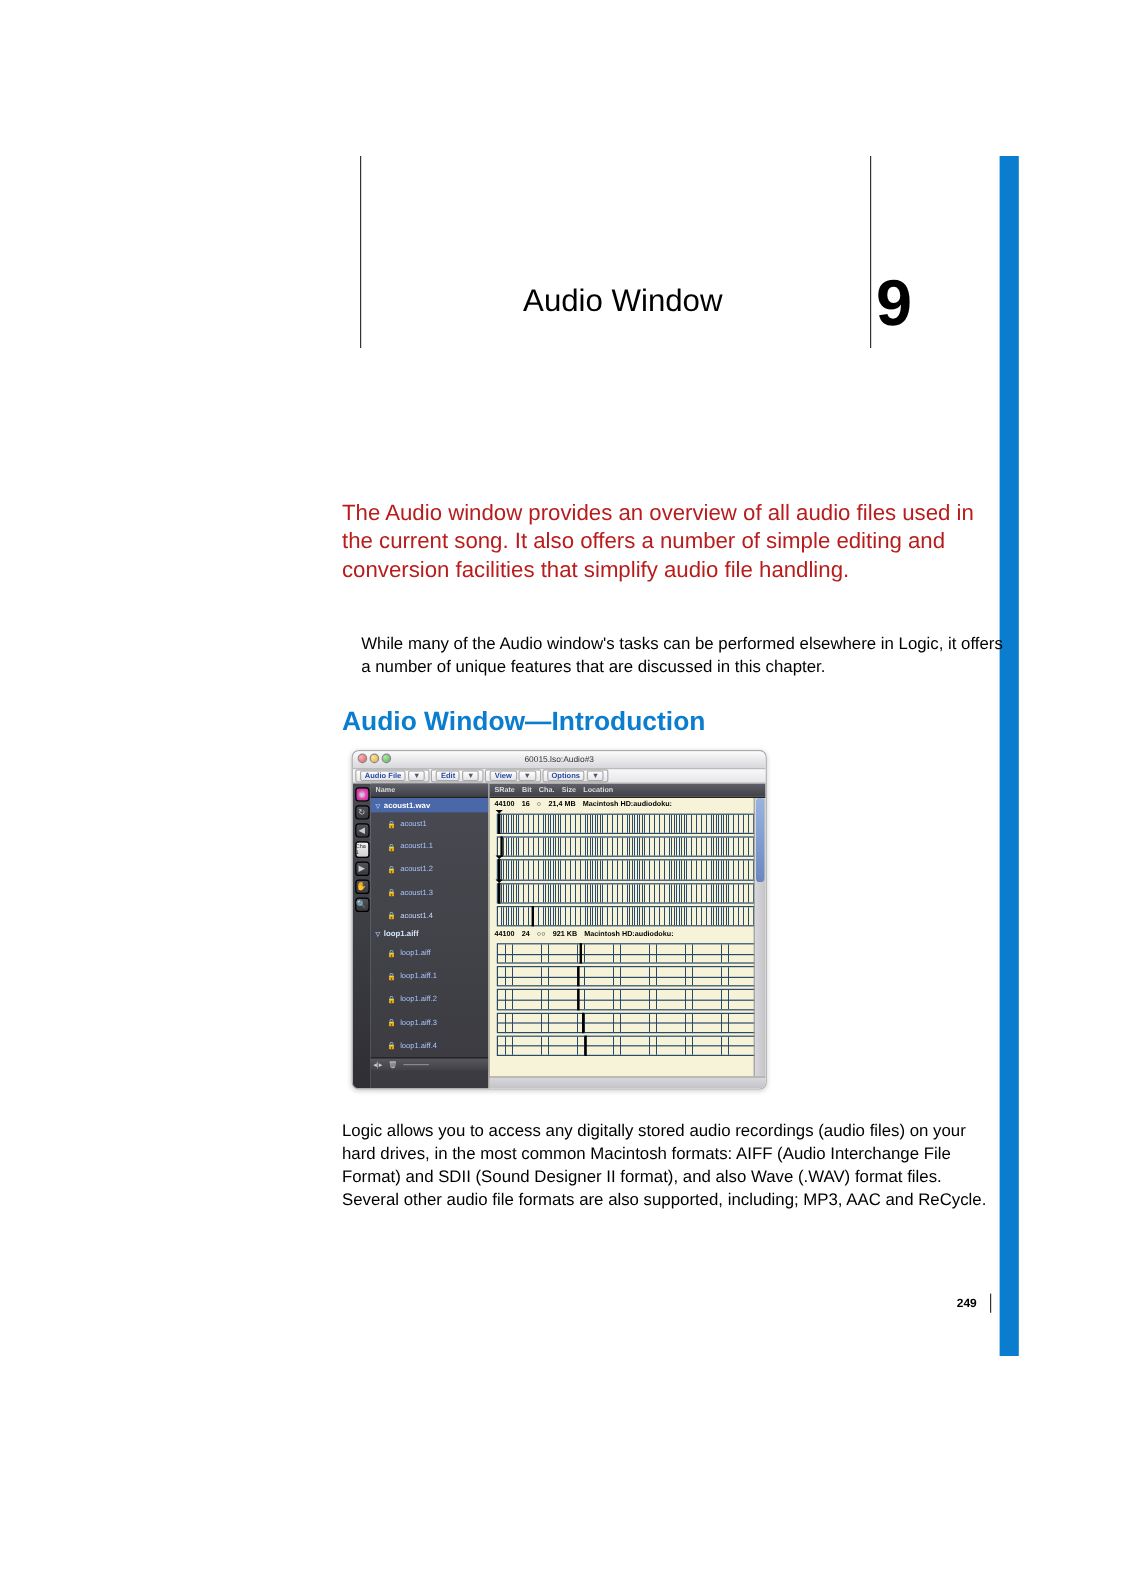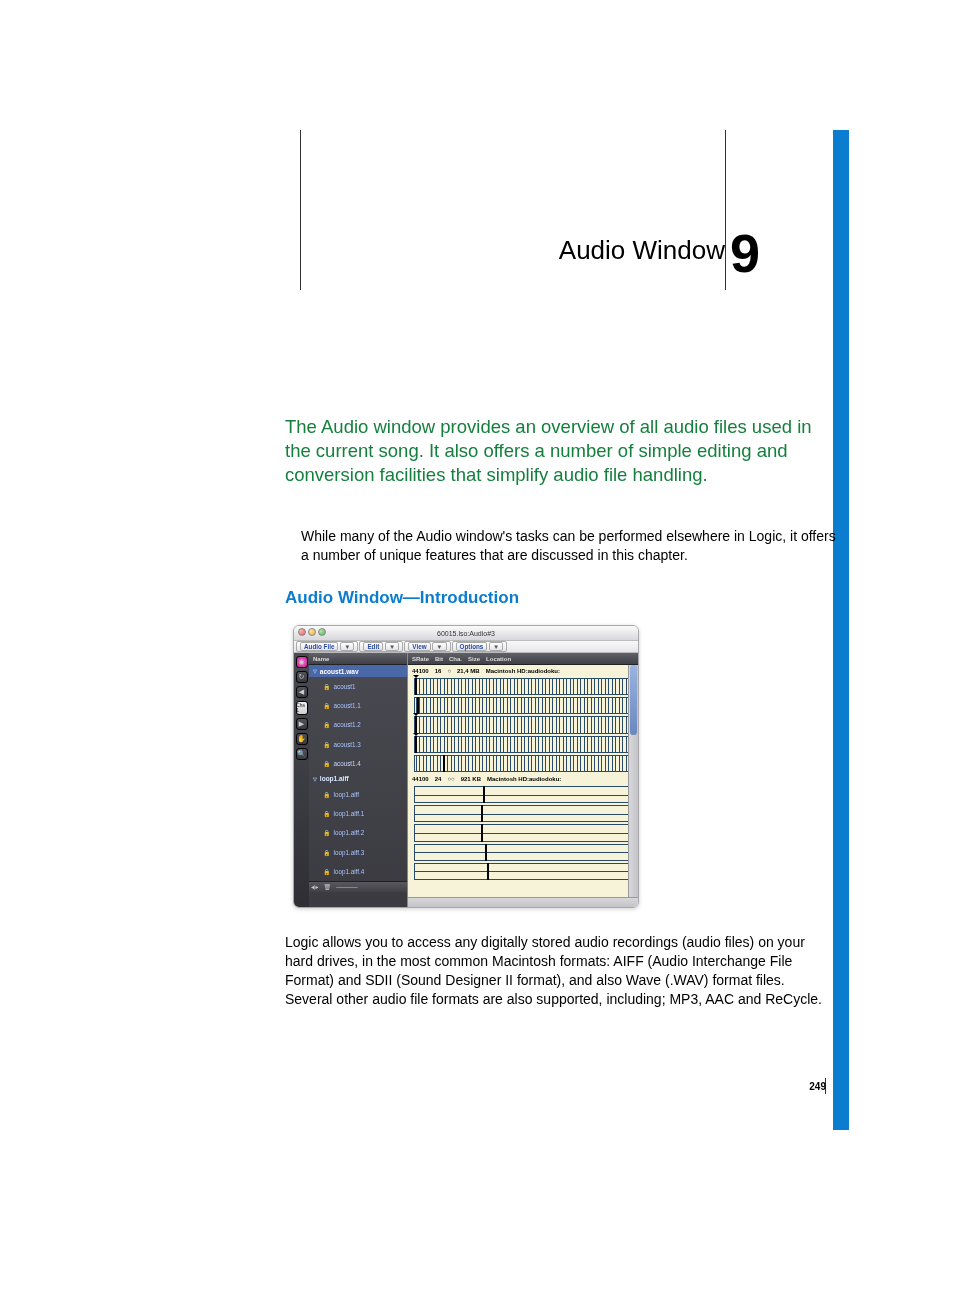--- a/index.html
+++ b/index.html
@@ -33,56 +33,56 @@
     left: 725px;
     width: 1px;
     height: 160px;
     background: #333;
   }
   .chapter-title {
     position: absolute;
     top: 235px;
     left: 285px;
     width: 440px;
-    text-align: right;
+    text-align: center;
     font-size: 26px;
     font-weight: 400;
     padding-left: 28px;
   }
   .chapter-number {
     position: absolute;
     top: 222px;
     left: 730px;
     font-size: 54px;
     font-weight: 700;
   }
   .intro {
     position: absolute;
     top: 415px;
     left: 285px;
     width: 545px;
-    color: #15803d;
+    color: #b91c1c;
     font-size: 18.5px;
     line-height: 1.3;
   }
   .body1 {
     position: absolute;
     top: 527px;
     left: 285px;
     width: 545px;
     font-size: 14px;
     line-height: 1.35;
     margin-left: 16px;
   }
   .section-title {
     position: absolute;
     top: 588px;
     left: 285px;
     color: #0b7dcf;
-    font-size: 17px;
+    font-size: 22px;
   }
   .figure {
     position: absolute;
     top: 625px;
     left: 293px;
     width: 346px;
     height: 283px;
     border-radius: 6px;
     background: linear-gradient(#f0f0f2,#ebebee);
     border: 1px solid #a8a8ac;
@@ -147,21 +147,21 @@
     position: absolute;
     top: 933px;
     left: 285px;
     width: 545px;
     font-size: 14px;
     line-height: 1.35;
   }
   .page-number {
     position: absolute;
     top: 1081px;
-    right: 128px;
+    right: 140px;
     font-size: 10px;
     font-weight: 700;
   }
   .pg-rule{
     position:absolute;
     top:1078px;
     right:128px;
     width:1px;
     height:16px;
     background:#333;

